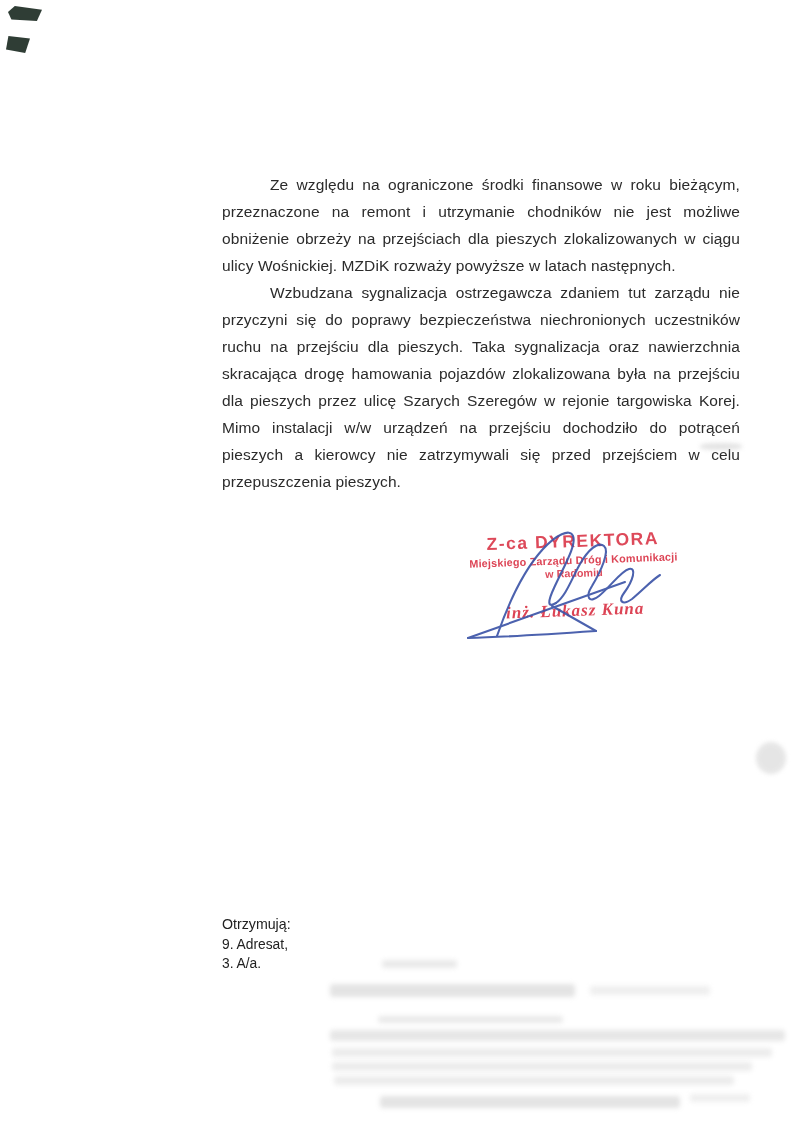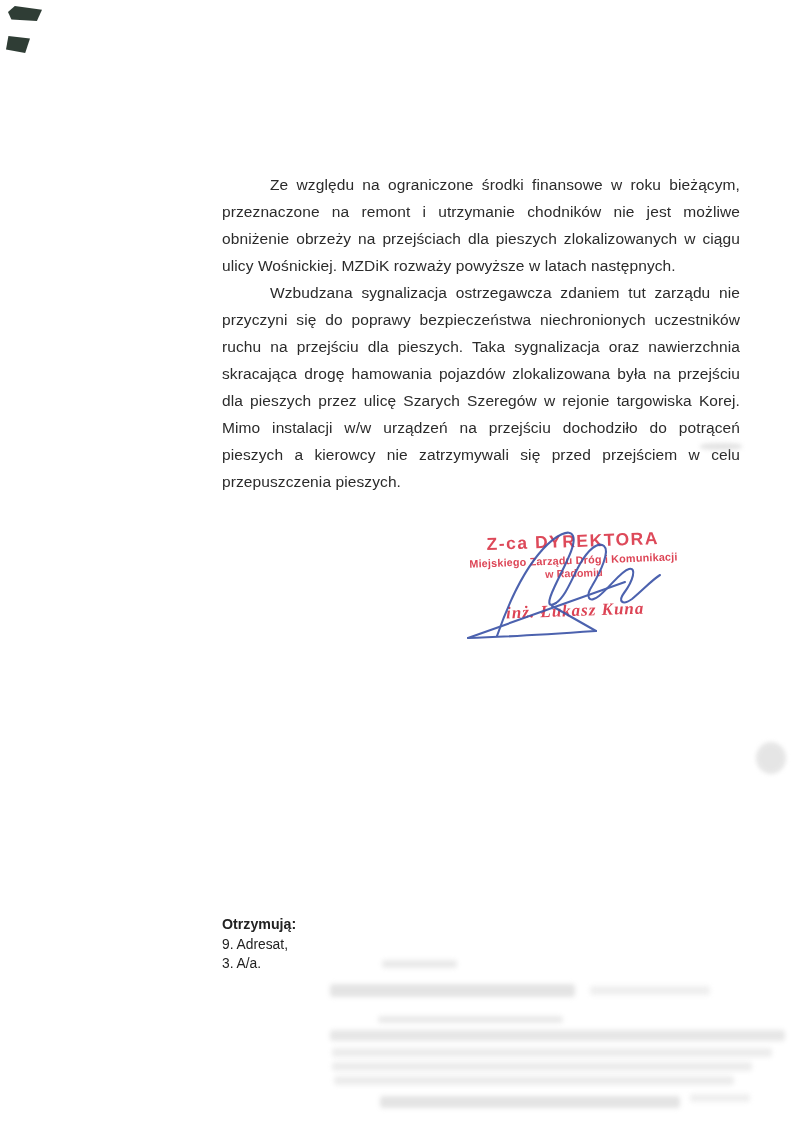--- a/index.html
+++ b/index.html
@@ -83,21 +83,21 @@
   }
   .sig-svg{position:absolute;left:0;top:0;width:793px;height:1123px;pointer-events:none;}
   
   .distribution{
     position:absolute;
     left:222px;top:915px;
     color:#222222;
     font-size:13.8px;
     line-height:19px;
   }
-  .distribution .head{font-weight:bold;font-size:14.2px;margin-bottom:1px;}
+  .distribution .head{font-weight:normal;font-size:14.2px;margin-bottom:1px;}
 </style>
 </head>
 <body>
 
 <div class="page">
 
   <div class="corner-mark m1"></div>
   <div class="corner-mark m2"></div>
 
   <div class="letter-body">

